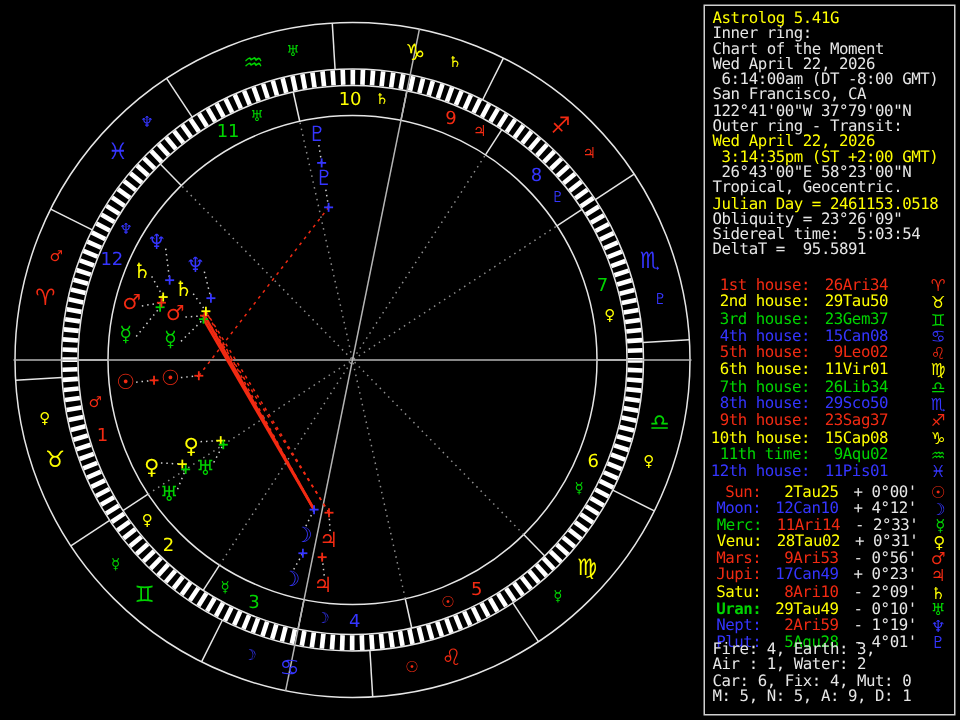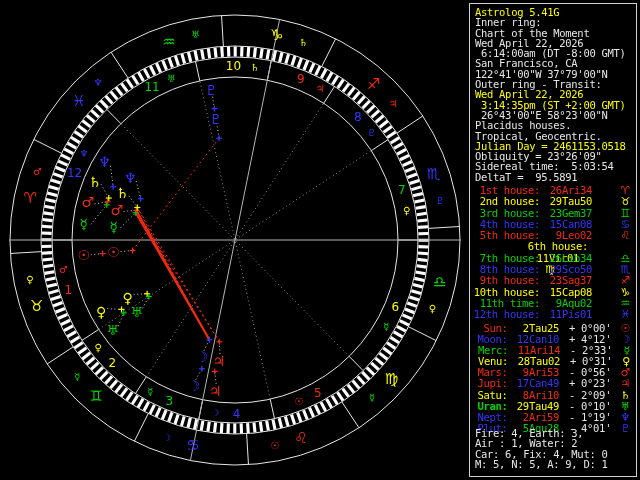--- a/index.html
+++ b/index.html
@@ -388,34 +388,33 @@
     <div class="tline" style="color: rgb(230, 230, 230);">Inner ring:</div>
         <div class="tline" style="color: rgb(230, 230, 230);">Chart of the Moment</div>
         <div class="tline" style="color: rgb(230, 230, 230);">Wed April 22, 2026</div>
         <div class="tline" style="color: rgb(230, 230, 230);"> 6:14:00am (DT -8:00 GMT)</div>
         <div class="tline" style="color: rgb(230, 230, 230);">San Francisco, CA</div>
         <div class="tline" style="color: rgb(230, 230, 230);">122°41'00"W 37°79'00"N</div>
         <div class="tline" style="color: rgb(230, 230, 230);">Outer ring - Transit:</div>
         <div class="tline" style="color: rgb(255, 255, 0);">Wed April 22, 2026</div>
         <div class="tline" style="color: rgb(255, 255, 0);"> 3:14:35pm (ST +2:00 GMT)</div>
         <div class="tline" style="color: rgb(230, 230, 230);"> 26°43'00"E 58°23'00"N</div>
-        <div class="tline" style="color: rgb(230, 230, 230);">Placidus houses.</div>
         <div class="tline" style="color: rgb(230, 230, 230);">Tropical, Geocentric.</div>
         <div class="tline" style="color: rgb(255, 255, 0);">Julian Day = 2461153.0518</div>
         <div class="tline" style="color: rgb(230, 230, 230);">Obliquity = 23°26'09"</div>
         <div class="tline" style="color: rgb(230, 230, 230);">Sidereal time:  5:03:54</div>
         <div class="tline" style="color: rgb(230, 230, 230);">DeltaT =  95.5891</div>
       </div>
     <div id="houses">
         <div class="hrow" style="color: rgb(242, 42, 18);"><span class="hlabel">1st house:</span><span class="hvalue">26Ari34</span><span class="hglyph">♈</span></div>
         <div class="hrow" style="color: rgb(255, 255, 0);"><span class="hlabel">2nd house:</span><span class="hvalue">29Tau50</span><span class="hglyph">♉</span></div>
         <div class="hrow" style="color: rgb(0, 212, 0);"><span class="hlabel">3rd house:</span><span class="hvalue">23Gem37</span><span class="hglyph">♊</span></div>
         <div class="hrow" style="color: rgb(53, 53, 255);"><span class="hlabel">4th house:</span><span class="hvalue">15Can08</span><span class="hglyph">♋</span></div>
         <div class="hrow" style="color: rgb(242, 42, 18);"><span class="hlabel">5th house:</span><span class="hvalue"> 9Leo02</span><span class="hglyph">♌</span></div>
-        <div class="hrow" style="color: rgb(255, 255, 0); flex-direction: column;"><span class="hlabel">6th house:</span><span class="hvalue">11Vir01</span><span class="hglyph">♍</span></div>
+        <div class="hrow" style="color: rgb(255, 255, 0);"><span class="hlabel">6th house:</span><span class="hvalue">11Vir01</span><span class="hglyph">♍</span></div>
         <div class="hrow" style="color: rgb(0, 212, 0);"><span class="hlabel">7th house:</span><span class="hvalue">26Lib34</span><span class="hglyph">♎</span></div>
         <div class="hrow" style="color: rgb(53, 53, 255);"><span class="hlabel">8th house:</span><span class="hvalue">29Sco50</span><span class="hglyph">♏</span></div>
         <div class="hrow" style="color: rgb(242, 42, 18);"><span class="hlabel">9th house:</span><span class="hvalue">23Sag37</span><span class="hglyph">♐</span></div>
         <div class="hrow" style="color: rgb(255, 255, 0);"><span class="hlabel">10th house:</span><span class="hvalue">15Cap08</span><span class="hglyph">♑</span></div>
         <div class="hrow" style="color: rgb(0, 212, 0);"><span class="hlabel">11th time:</span><span class="hvalue"> 9Aqu02</span><span class="hglyph">♒</span></div>
         <div class="hrow" style="color: rgb(53, 53, 255);"><span class="hlabel">12th house:</span><span class="hvalue">11Pis01</span><span class="hglyph">♓</span></div>
       </div>
     <div id="planets">
         <div class="prow"><span class="plabel" style="color: rgb(242, 42, 18);">Sun:</span><span class="pvalue" style="color: rgb(255, 255, 0);">2Tau25</span><span class="pdelta" style="color: rgb(230, 230, 230);">+ 0°00'</span><span class="pglyph" style="color: rgb(242, 42, 18);">☉</span></div>
         <div class="prow"><span class="plabel" style="color: rgb(53, 53, 255);">Moon:</span><span class="pvalue" style="color: rgb(53, 53, 255);">12Can10</span><span class="pdelta" style="color: rgb(230, 230, 230);">+ 4°12'</span><span class="pglyph" style="color: rgb(53, 53, 255);">☽</span></div>

